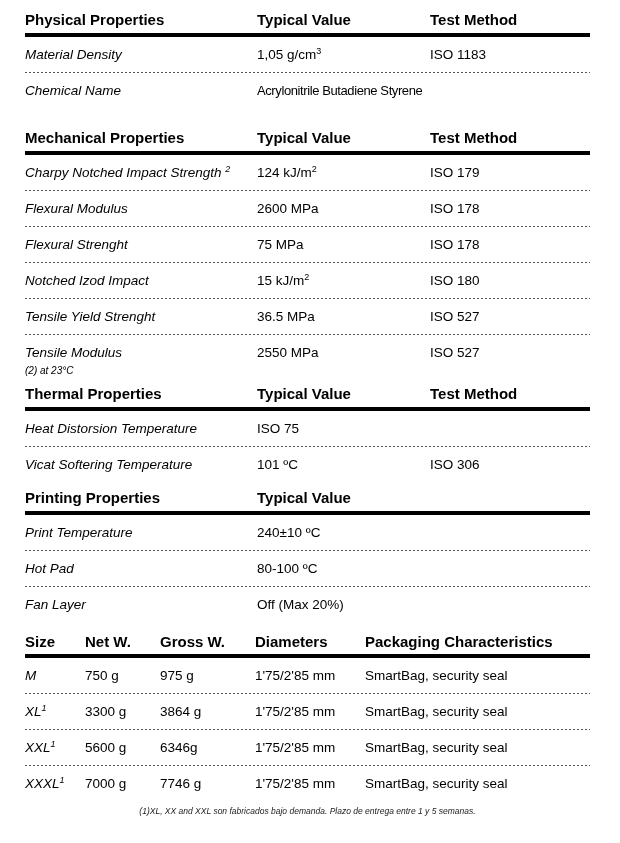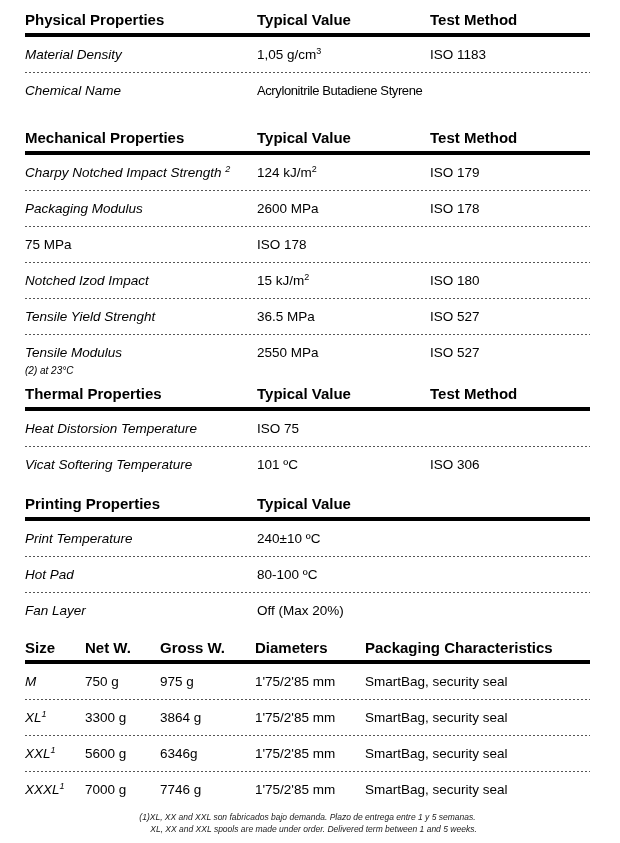--- a/index.html
+++ b/index.html
@@ -42,21 +42,21 @@
   .cond { font-size: 13px; letter-spacing: -0.4px; }
   .note {
     font-style: italic;
     font-size: 10px;
     line-height: 12px;
     margin-top: -5px;
     height: 13px;
   }
   .mt-mech { margin-top: 20px; }
   .mt-therm { margin-top: 6px; }
-  .mt-print { margin-top: 12px; }
+  .mt-print { margin-top: 6px; }
   .mt-size { margin-top: 10px; }
   
   .shead {
     display: grid;
     grid-template-columns: 60px 75px 95px 110px 1fr;
     align-items: end;
     padding-bottom: 2px;
   }
   .srow {
     display: grid;
@@ -104,26 +104,27 @@
     </div>
     <div class="rule"></div>
 
     <div class="prow">
       <div class="prop"><span>Charpy Notched Impact Strength </span><sup>2</sup></div>
       <div class="val"><span>124 kJ/m</span><sup>2</sup></div>
       <div class="val">ISO 179</div>
     </div>
     <div class="sep"></div>
     <div class="prow">
-      <div class="prop"><span>Packaging Modulus</span></div>
+      <div class="prop"><span>Flexural Modulus</span></div>
       <div class="val"><span>2600 MPa</span></div>
       <div class="val">ISO 178</div>
     </div>
     <div class="sep"></div>
     <div class="prow">
+      <div class="prop"><span>Flexural Strenght</span></div>
       <div class="val"><span>75 MPa</span></div>
       <div class="val">ISO 178</div>
     </div>
     <div class="sep"></div>
     <div class="prow">
       <div class="prop"><span>Notched Izod Impact</span></div>
       <div class="val"><span>15 kJ/m</span><sup>2</sup></div>
       <div class="val">ISO 180</div>
     </div>
     <div class="sep"></div>
@@ -225,17 +226,16 @@
     <div class="srow">
       <div class="scell sizecell"><span>XXXL</span><sup>1</sup></div>
       <div class="scell">7000 g</div>
       <div class="scell">7746 g</div>
       <div class="scell">1'75/2'85 mm</div>
       <div class="scell">SmartBag, security seal</div>
     </div>
 
     <div class="footnotes">
       <div class="fn">(1)XL, XX and XXL son fabricados bajo demanda. Plazo de entrega entre 1 y 5 semanas.</div>
-      <div class="fn fn2">XL, XX and XXL spools are made under order. Delivered term between 1 and 5 weeks.</div>
     </div>
   </section>
 
 </div>
 
 </body></html>

